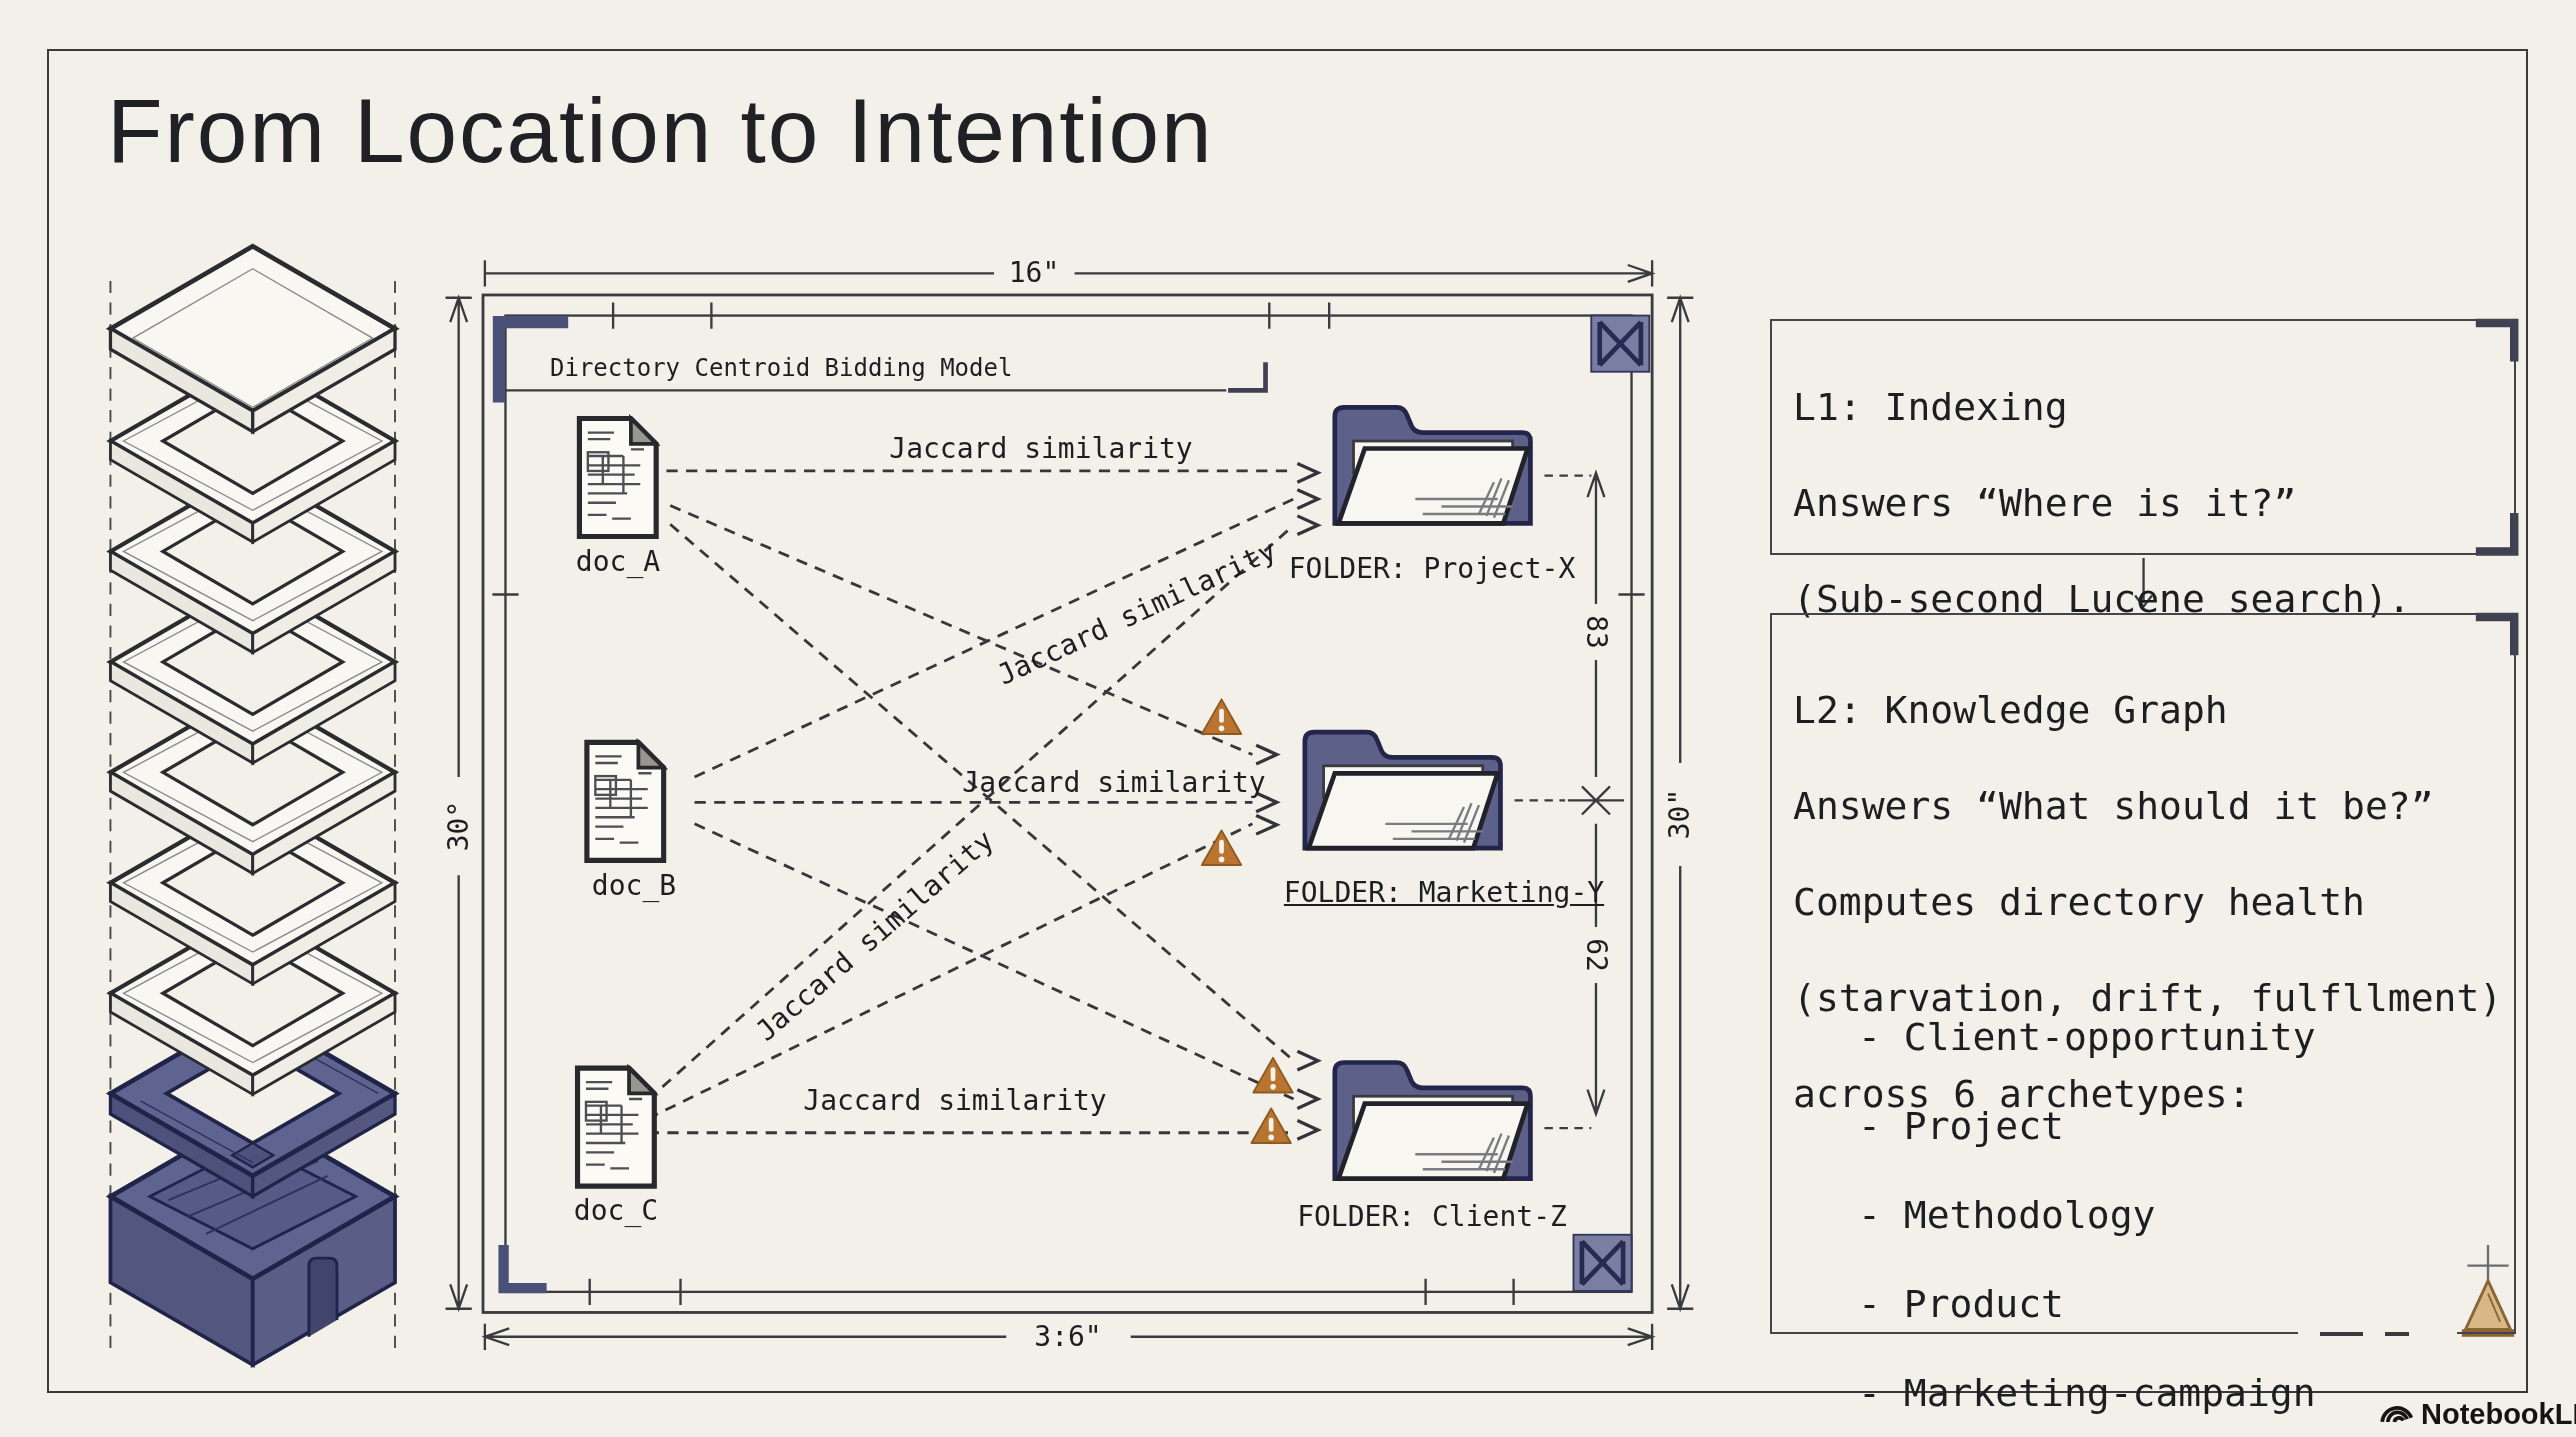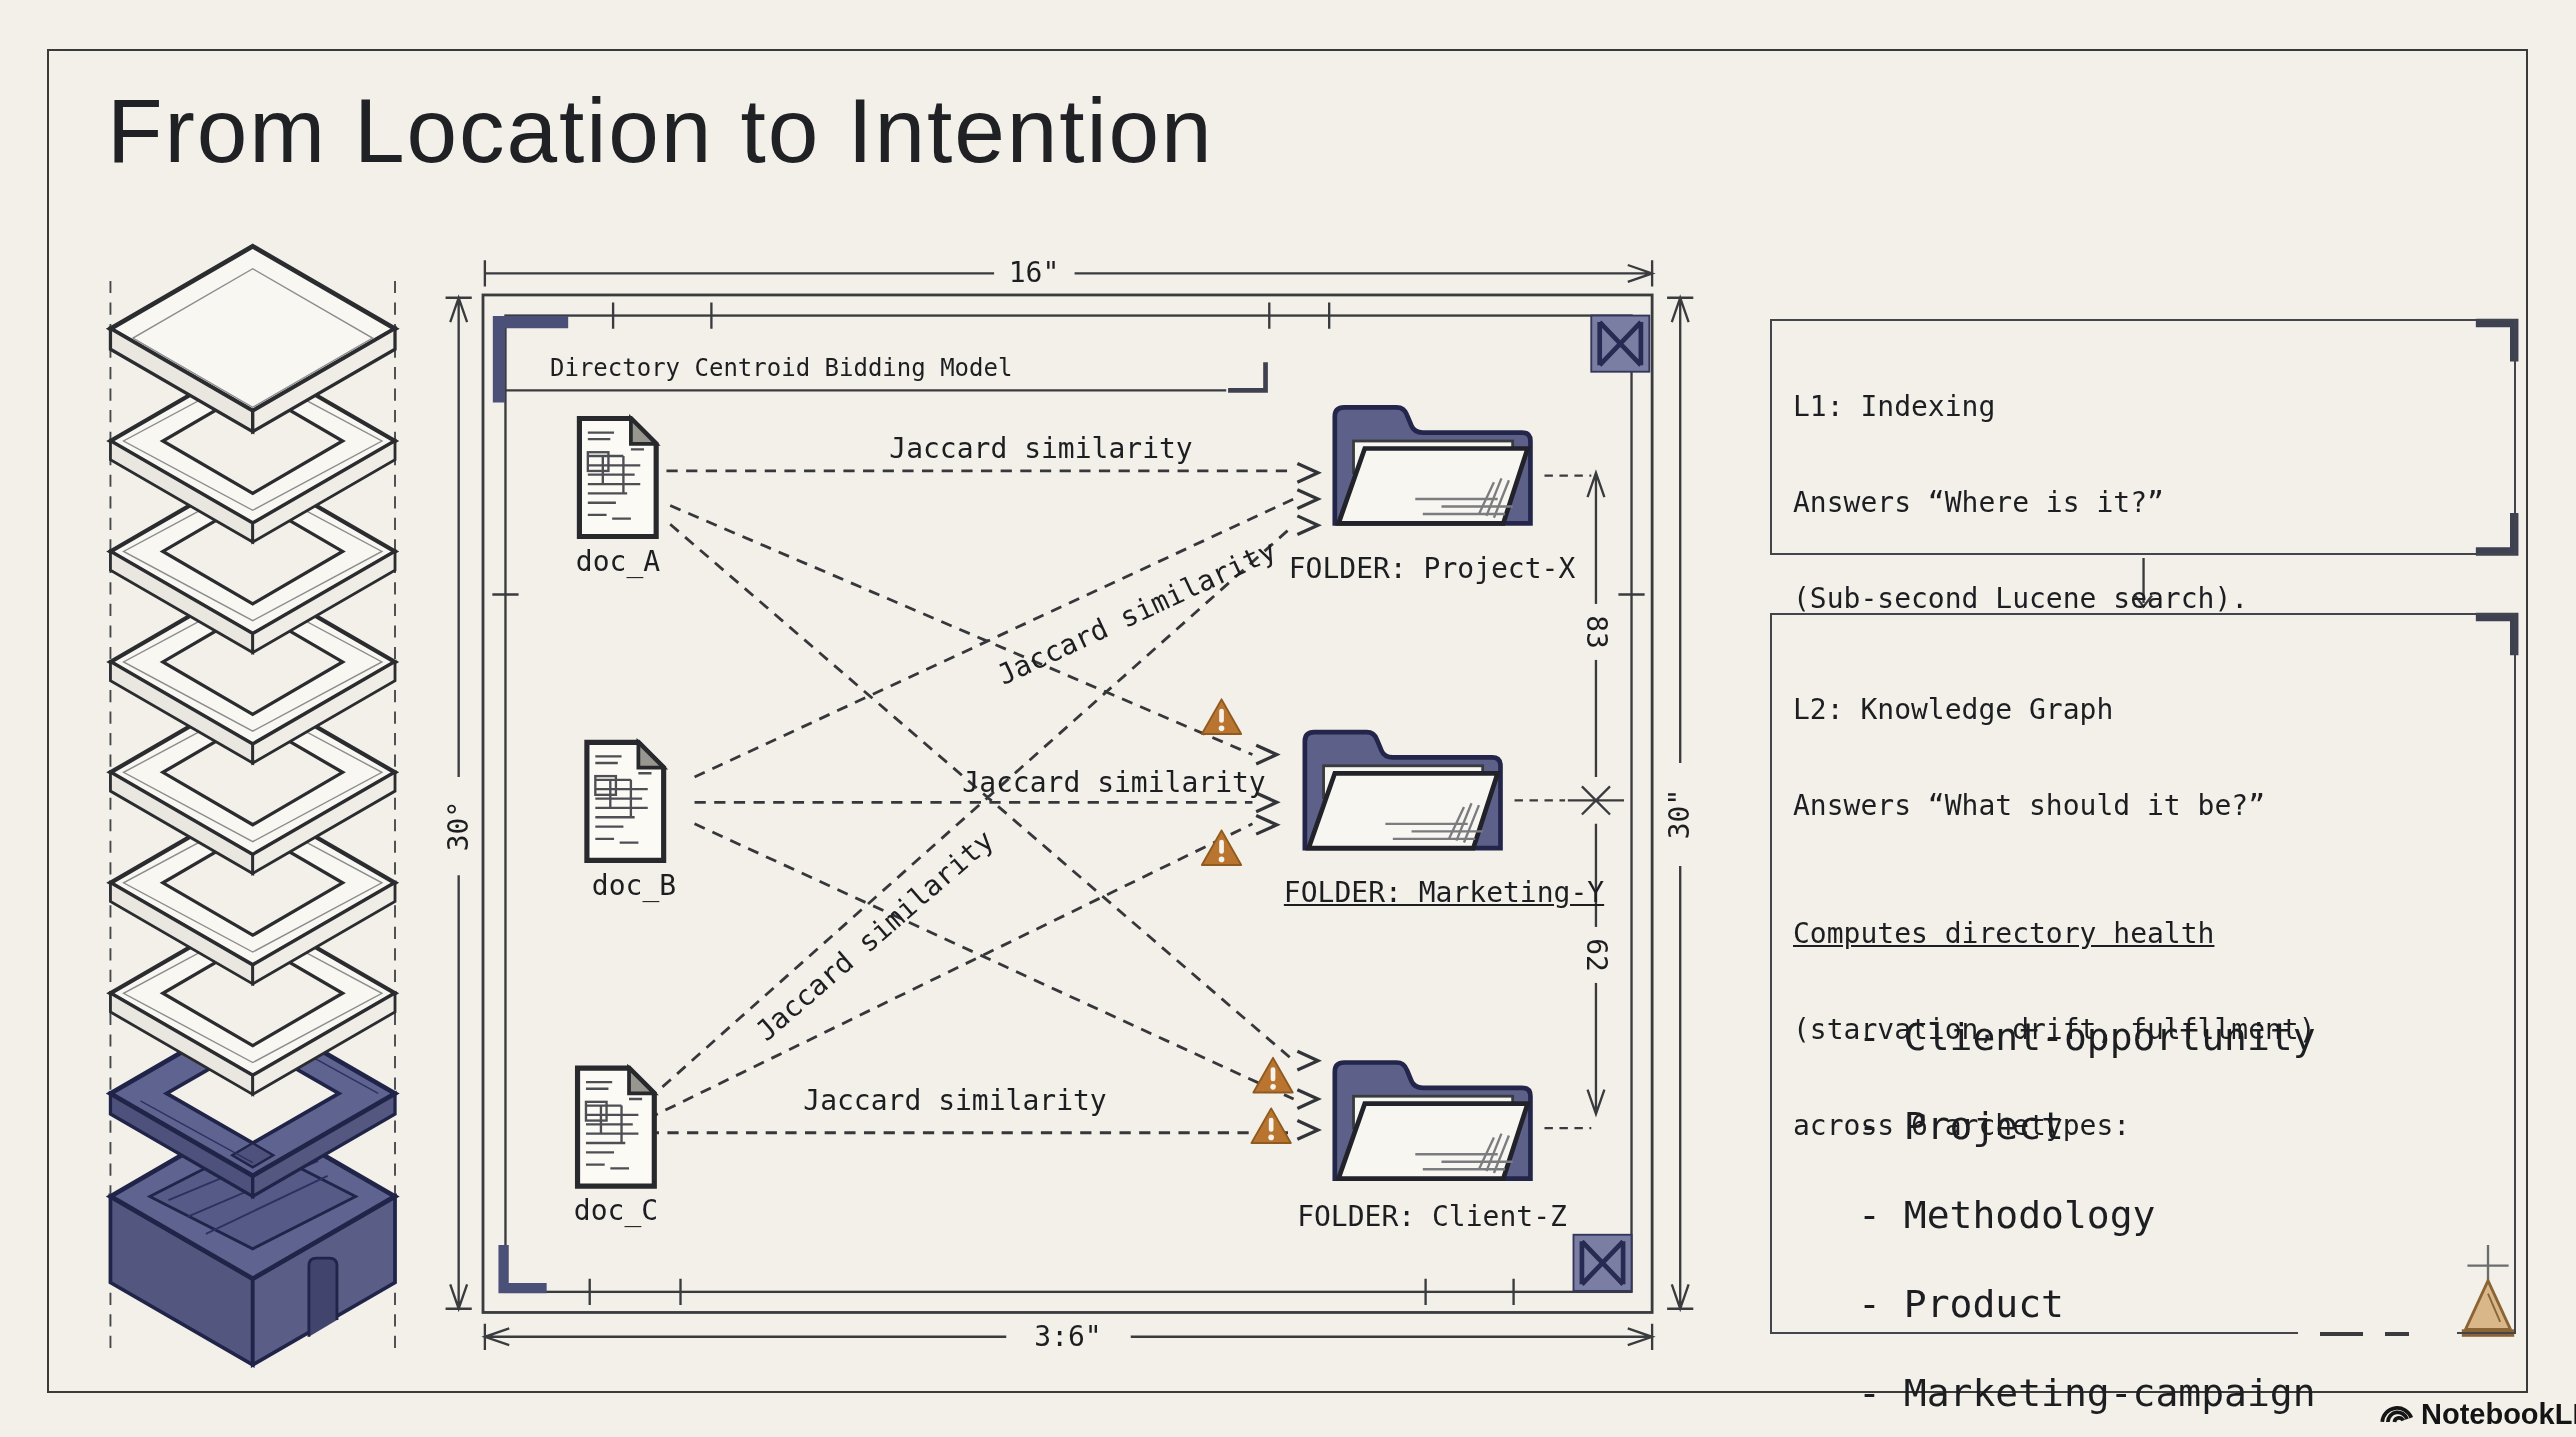--- a/index.html
+++ b/index.html
@@ -23,22 +23,22 @@
   .mono{font-family:"DejaVu Sans Mono","Liberation Mono",monospace;white-space:pre;}
   .lbl30{font-size:28px;line-height:34px;}
   .lbl37{font-size:24px;line-height:41px;}
   .cx{transform:translateX(-50%);}
   .dim-label{background:#f2f0e8;padding:0 11.2px;font-size:28px;line-height:34px;}
   .rot-core{transform:translate(-50%,-50%) rotate(-90deg);}
   .rot-cw{transform:translate(-50%,-50%) rotate(90deg);}
   .panel-box{
     position:absolute;border:2.8px solid #43454d;box-sizing:border-box;background:transparent;
   }
-  .panel-text p{margin:0;font-size:28px;line-height:60px;white-space:pre;}
-  .panel-text p.gap{margin-top:32px;text-decoration:underline;}
+  .panel-text p{margin:0;font-size:38px;line-height:60px;white-space:pre;}
+  .panel-text p.gap{}
   .arch-list p{margin:0;font-size:38px;line-height:53px;white-space:pre;}
   #brand-text{font-family:"Liberation Sans","DejaVu Sans",sans-serif;font-weight:700;font-size:29px;color:#141414;}
   svg{position:absolute;left:0;top:0;}
 </style>
 </head>
 <body>
 
 <div id="canvas">
 
   <svg width="2576" height="1438" viewBox="0 0 2752 1536">

